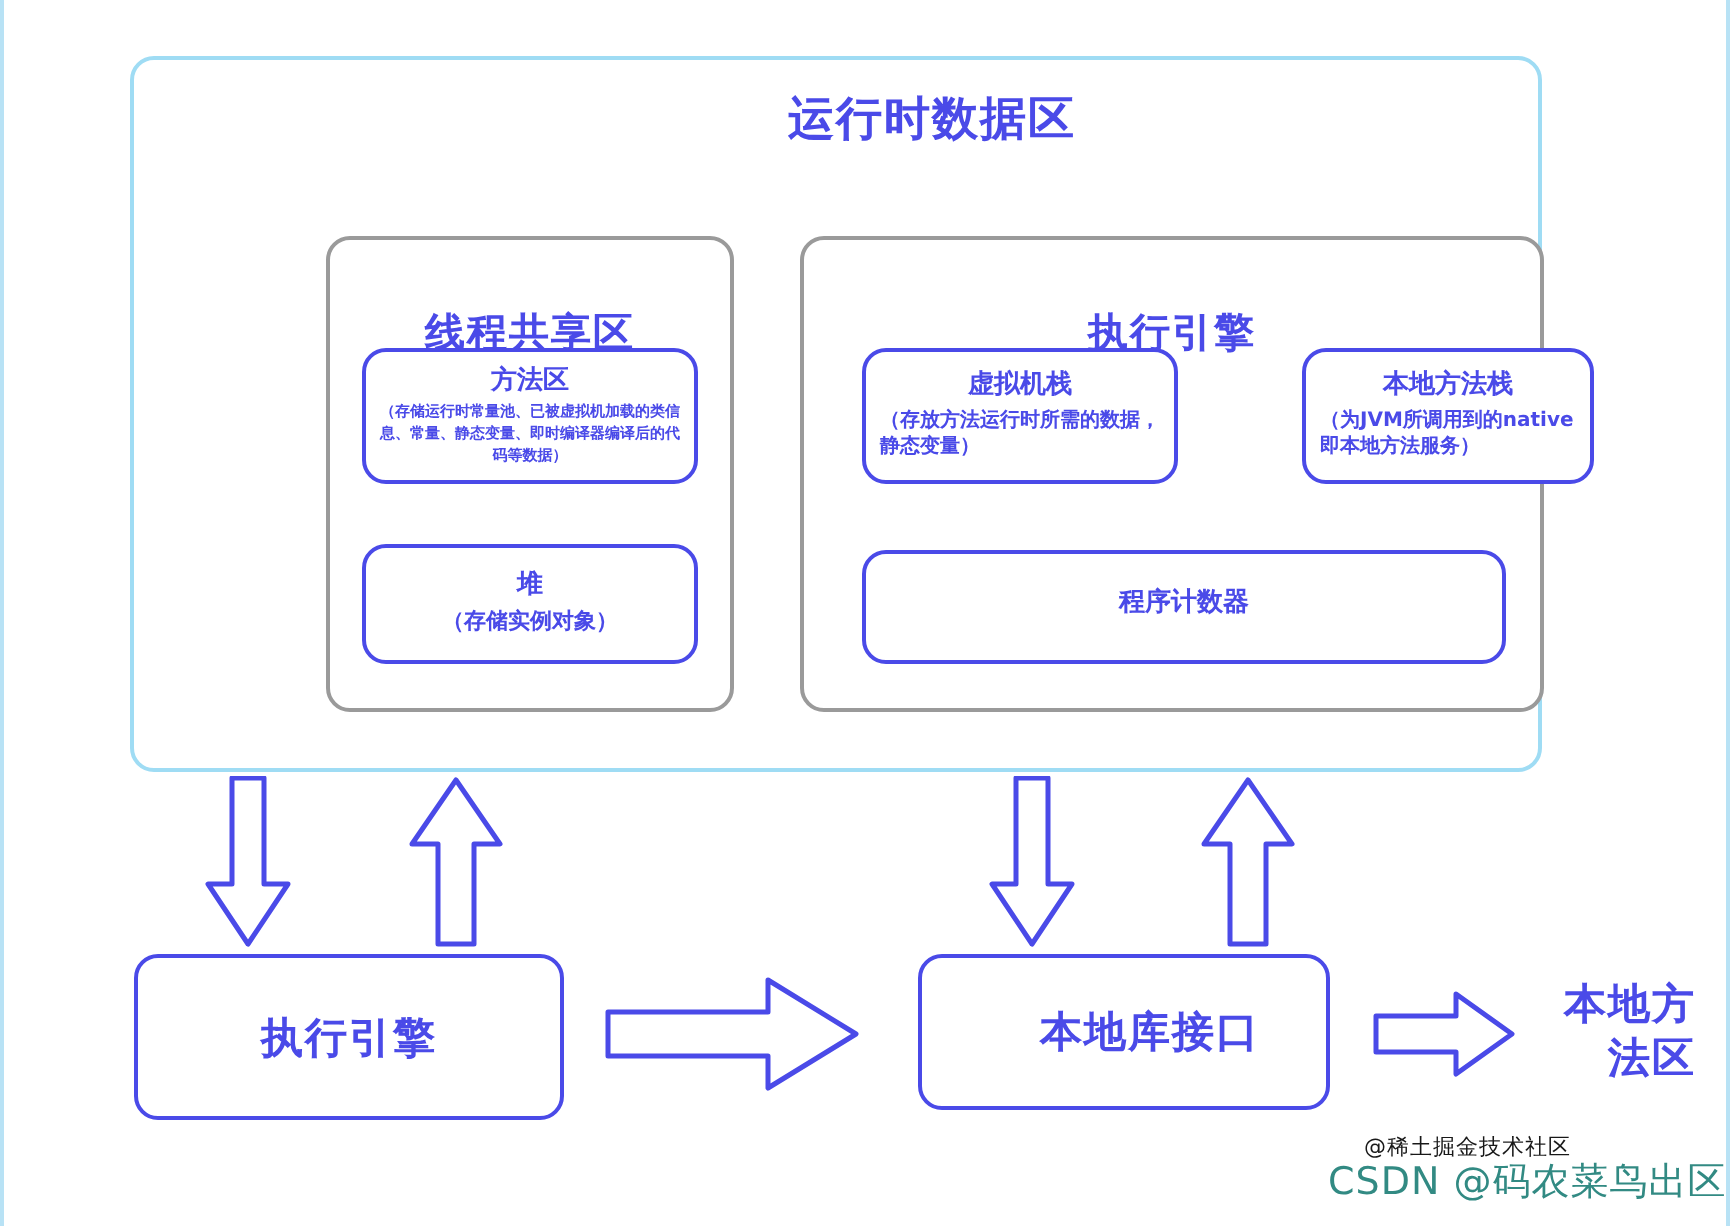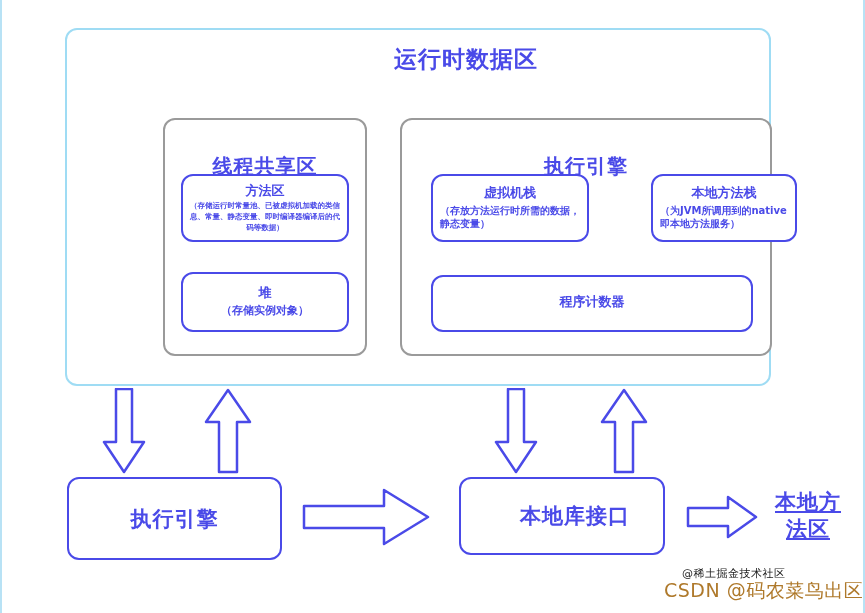--- a/index.html
+++ b/index.html
@@ -135,22 +135,21 @@
   #engine-box { left: 65px;  top: 477px; width: 215px; height: 83px; }
   #native-lib-box { left: 457px; top: 477px; width: 206px; height: 78px; padding-left: 26px; }
 
   .plain-label {
     position: absolute;
     color: #4a4ae8;
     font-size: 21px;
     font-weight: bold;
     line-height: 1.3;
     letter-spacing: 1px;
-    text-align: center;
-    text-decoration: underline;
+    text-align: right;
   }
   #native-method-area-label { left: 766px; top: 489px; width: 80px; }
 
   
   .arrow-svg { position: absolute; }
   #arrow-down-left   { left: 100px; top: 388px; }
   #arrow-up-left     { left: 202px; top: 388px; }
   #arrow-down-right  { left: 492px; top: 388px; }
   #arrow-up-right    { left: 598px; top: 388px; }
   #arrow-right-mid   { left: 300px; top: 486px; }
@@ -159,21 +158,21 @@
   
   .watermark {
     position: absolute;
     white-space: nowrap;
     pointer-events: none;
   }
   #watermark-csdn {
     left: 662px;
     top: 578px;
     font-size: 19px;
-    color: #a16207;
+    color: #0f766e;
     opacity: 0.85;
     letter-spacing: 0.5px;
   }
   #watermark-juejin {
     left: 680px;
     top: 566px;
     font-size: 11px;
     color: #000000;
     opacity: 0.9;
     letter-spacing: 0.5px;

